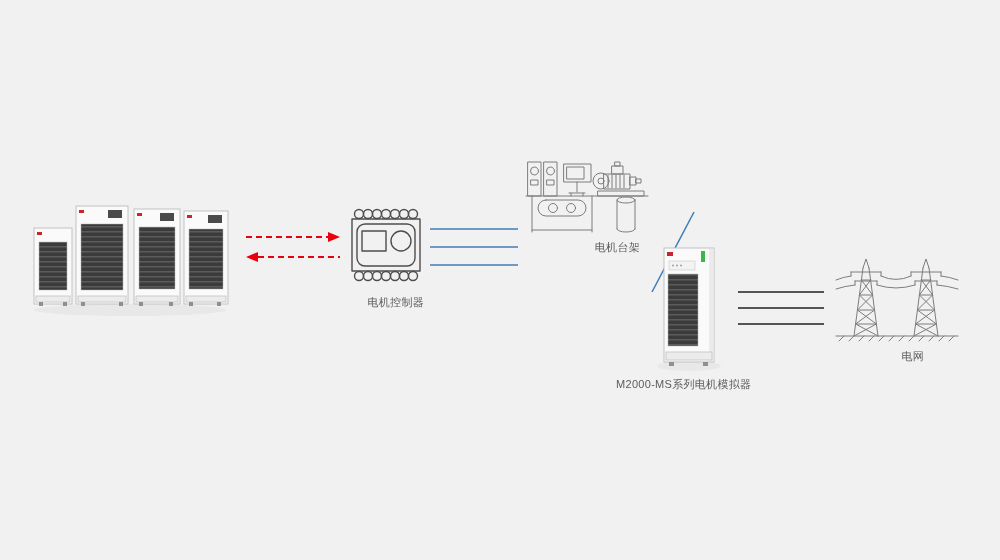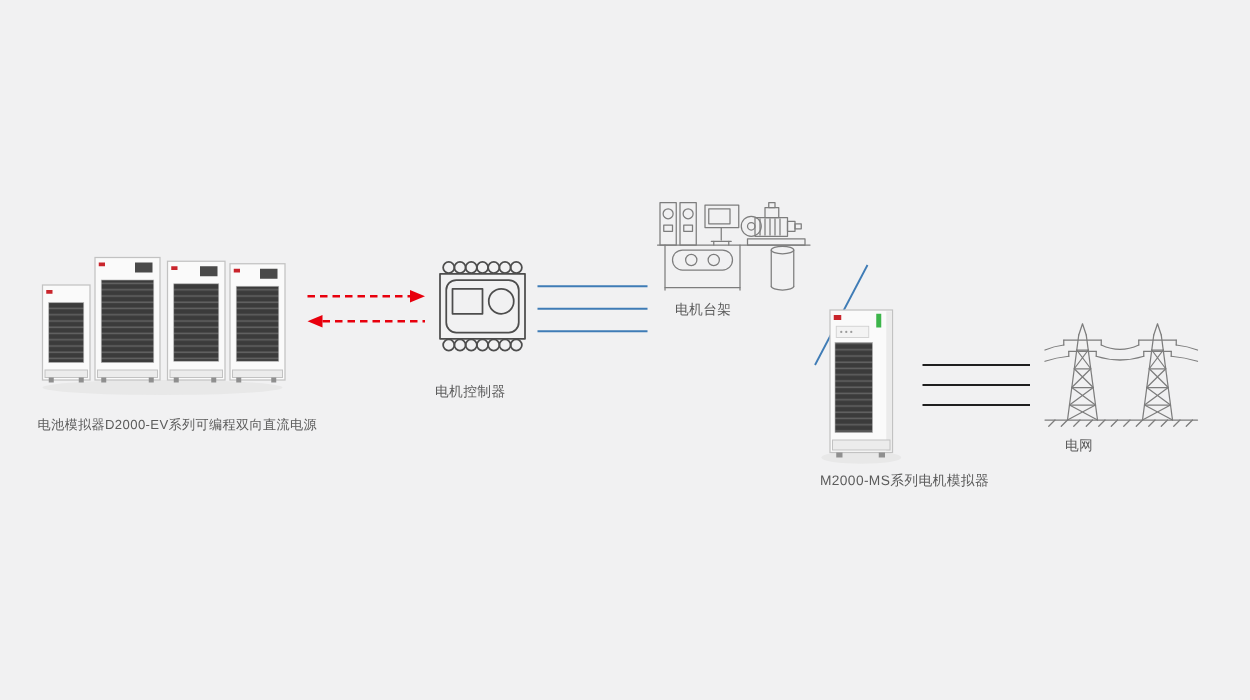--- a/index.html
+++ b/index.html
@@ -2,21 +2,21 @@
 <html style="--background: #f1f1f2; --red-arrow: #e8000d; --blue-line: #3f7cb6; --black-line: #1f1f1f; --sketch-stroke: #7d7d7d; --dark-stroke: #4d4d4d; --badge-red: #c9252c; --indicator-green: #3cb54a; --label-text: #5c5c5c;"><head>
 <meta charset="utf-8">
 <style>
   html,body{margin:0;padding:0;background:#f1f1f2;}
   .stage{position:relative;width:1000px;height:560px;background:var(--background,#f1f1f2);
          font-family:"Liberation Sans",sans-serif;overflow:hidden;}
   .abs{position:absolute;}
   svg{display:block;overflow:visible;}
   .node-label{position:absolute;font-size:11px;color:var(--label-text,#5c5c5c);
               letter-spacing:.3px;white-space:nowrap;}
-  .center{text-align:left;}
+  .center{text-align:right;}
   
   .ln-sketch{stroke:var(--sketch-stroke,#7d7d7d);fill:none;stroke-width:1;stroke-linecap:round;stroke-linejoin:round;}
   .ln-dark{stroke:var(--dark-stroke,#4d4d4d);fill:none;stroke-width:1.4;stroke-linecap:round;stroke-linejoin:round;}
   .ln-blue{stroke:var(--blue-line,#3f7cb6);fill:none;stroke-width:1.5;}
   .ln-black{stroke:var(--black-line,#1f1f1f);fill:none;stroke-width:1.6;}
   .ln-red-dash{stroke:var(--red-arrow,#e8000d);fill:none;stroke-width:2;stroke-dasharray:6 4;}
   .fill-red{fill:var(--red-arrow,#e8000d);stroke:none;}
   .fill-badge{fill:var(--badge-red,#c9252c);stroke:none;}
   .fill-green{fill:var(--indicator-green,#3cb54a);stroke:none;}
   
@@ -75,21 +75,20 @@
     <g>
       <rect class="cab-body" x="152" y="13" width="44" height="93"></rect>
       <rect class="fill-badge" x="155" y="17" width="5" height="3"></rect>
       <rect class="cab-panel" x="176" y="17" width="14" height="8"></rect>
       <rect class="cab-louver" x="157" y="31" width="34" height="60"></rect>
       <rect class="cab-base" x="154" y="98" width="40" height="6"></rect>
       <rect class="cab-caster" x="157" y="104" width="4" height="4"></rect>
       <rect class="cab-caster" x="185" y="104" width="4" height="4"></rect>
     </g>
   </svg>
-  <div class="node-label" style="left:30px;top:333px;font-size:10.5px">电池模拟器D2000-EV系列可编程双向直流电源</div>
 
   <svg class="abs" style="left:246px;top:230px" width="94" height="34" viewBox="0 0 94 34">
     <line class="ln-red-dash" x1="0" y1="7" x2="82" y2="7"></line>
     <polygon class="fill-red" points="82,2 94,7 82,12"></polygon>
     <line class="ln-red-dash" x1="12" y1="27" x2="94" y2="27"></line>
     <polygon class="fill-red" points="12,22 0,27 12,32"></polygon>
   </svg>
 
   <svg class="abs" style="left:350px;top:206px" width="72" height="82" viewBox="0 0 72 82">
     <g class="ln-dark">
@@ -106,21 +105,21 @@
       <circle cx="51" cy="35" r="10"></circle>
       <circle cx="9" cy="70" r="4.5"></circle>
         <circle cx="18" cy="70" r="4.5"></circle>
         <circle cx="27" cy="70" r="4.5"></circle>
       <circle cx="36" cy="70" r="4.5"></circle>
         <circle cx="45" cy="70" r="4.5"></circle>
         <circle cx="54" cy="70" r="4.5"></circle>
       <circle cx="63" cy="70" r="4.5"></circle>
     </g>
   </svg>
-  <div class="node-label center" style="left:348px;top:306px;width:76px">电机控制器</div>
+  <div class="node-label center" style="left:348px;top:295px;width:76px">电机控制器</div>
 
   <svg class="abs" style="left:430px;top:227px" width="88" height="40" viewBox="0 0 88 40">
     <line class="ln-blue" x1="0" y1="2" x2="88" y2="2"></line>
     <line class="ln-blue" x1="0" y1="20" x2="88" y2="20"></line>
     <line class="ln-blue" x1="0" y1="38" x2="88" y2="38"></line>
   </svg>
 
   <svg class="abs" style="left:526px;top:152px" width="134" height="86" viewBox="0 0 134 86">
     <g class="ln-sketch">
 
@@ -178,21 +177,21 @@
     <rect class="fill-green" x="43" y="5" width="4" height="11"></rect>
     <rect class="panel-light" x="11" y="15" width="26" height="9"></rect>
     <circle class="dot" cx="15" cy="19.5" r=".9"></circle>
     <circle class="dot" cx="19" cy="19.5" r=".9"></circle>
     <circle class="dot" cx="23" cy="19.5" r=".9"></circle>
     <rect class="cab-louver" x="10" y="28" width="30" height="72"></rect>
     <rect class="cab-base" x="8" y="106" width="46" height="8"></rect>
     <rect class="cab-caster" x="11" y="116" width="5" height="4"></rect>
     <rect class="cab-caster" x="45" y="116" width="5" height="4"></rect>
   </svg>
-  <div class="node-label" style="left:656px;top:377px">M2000-MS系列电机模拟器</div>
+  <div class="node-label" style="left:616px;top:377px">M2000-MS系列电机模拟器</div>
 
   <svg class="abs" style="left:738px;top:289px" width="86" height="38" viewBox="0 0 86 38">
     <line class="ln-black" x1="0" y1="3" x2="86" y2="3"></line>
     <line class="ln-black" x1="0" y1="19" x2="86" y2="19"></line>
     <line class="ln-black" x1="0" y1="35" x2="86" y2="35"></line>
   </svg>
 
   <svg class="abs" style="left:836px;top:250px" width="122" height="94" viewBox="0 0 122 94">
     <g class="ln-sketch">
 

